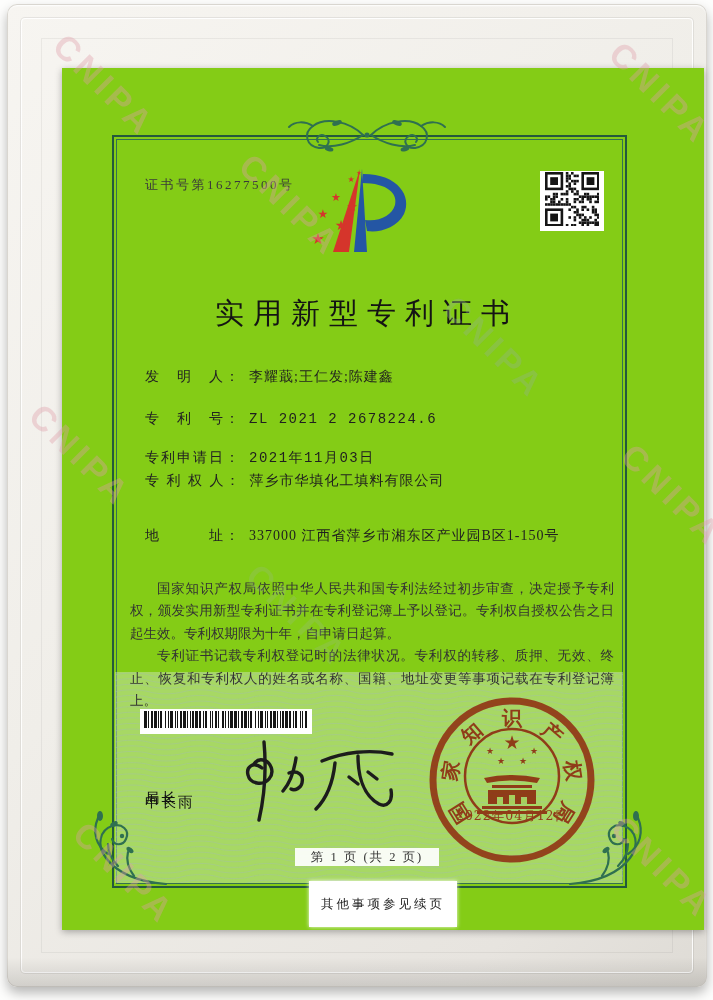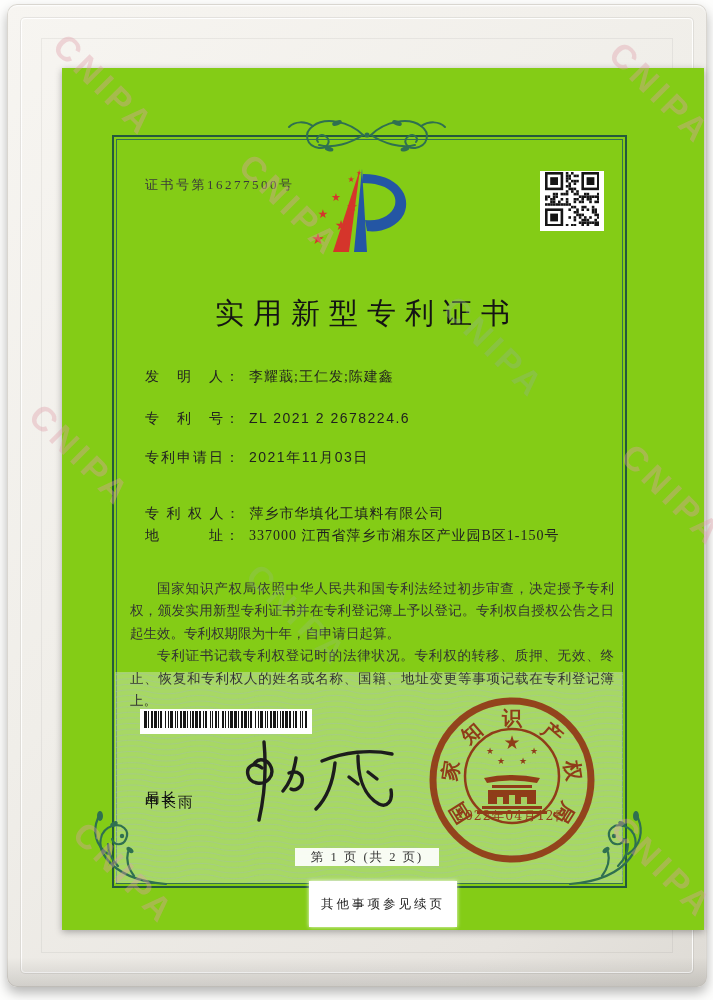--- a/index.html
+++ b/index.html
@@ -27,21 +27,21 @@
   .cert-no{position:absolute;left:83px;top:108px;font-size:13px;letter-spacing:2.5px;color:#3a3a3a;}
   .logo{position:absolute;left:237px;top:96px;width:125px;height:92px;}
   .qr-box{position:absolute;left:478px;top:103px;width:64px;height:60px;background:#fff;
           display:flex;align-items:center;justify-content:center;}
   .title{position:absolute;left:55px;top:226px;width:500px;text-align:center;font-size:29px;
          letter-spacing:9px;color:#141414;font-weight:400;}
   
   .f-row{position:absolute;left:83px;font-size:14px;color:#262626;white-space:nowrap;}
   .f-row .lbl{display:inline-block;letter-spacing:2px;color:#222;}
   .f-row .val{margin-left:8px;letter-spacing:1px;color:#1f1f1f;}
-  .f-row .val.num{font-family:Liberation Sans, sans-serif;letter-spacing:1.5px;}
+  .f-row .val.num{font-family:Liberation Mono, monospace;letter-spacing:1.5px;}
   .f-row .lbl2{margin-left:34px;letter-spacing:2px;}
   
   .legal{position:absolute;left:68px;top:510px;width:484px;font-size:13.5px;line-height:1.66;
          color:#333;text-align:justify;}
   .legal p{margin:0;text-indent:2em;}
   
   .barcode-box{position:absolute;left:78px;top:641px;width:172px;height:25px;background:#fff;
                display:flex;align-items:center;justify-content:center;}
   
   .signer-title{position:absolute;left:83px;top:695px;font-size:14.5px;letter-spacing:2px;color:#111;
@@ -334,21 +334,21 @@
 
     <div class="f-row" style="top:300px">
       <span class="lbl">发　明　人：</span><span class="val">李耀蕺;王仁发;陈建鑫</span>
     </div>
     <div class="f-row" style="top:342px">
       <span class="lbl">专　利　号：</span><span class="val num">ZL 2021 2 2678224.6</span>
     </div>
     <div class="f-row" style="top:381px">
       <span class="lbl">专利申请日：</span><span class="val num">2021年11月03日</span>
     </div>
-    <div class="f-row" style="top:437px">
+    <div class="f-row" style="top:404px">
       <span class="lbl">专 利 权 人：</span><span class="val">萍乡市华填化工填料有限公司</span>
     </div>
     <div class="f-row" style="top:459px">
       <span class="lbl">地　　　址：</span><span class="val">337000 江西省萍乡市湘东区产业园B区1-150号</span>
     </div>
 
     <div class="legal">
       <p>国家知识产权局依照中华人民共和国专利法经过初步审查，决定授予专利权，颁发实用新型专利证书并在专利登记簿上予以登记。专利权自授权公告之日起生效。专利权期限为十年，自申请日起算。</p>
       <p>专利证书记载专利权登记时的法律状况。专利权的转移、质押、无效、终止、恢复和专利权人的姓名或名称、国籍、地址变更等事项记载在专利登记簿上。</p>
     </div>

